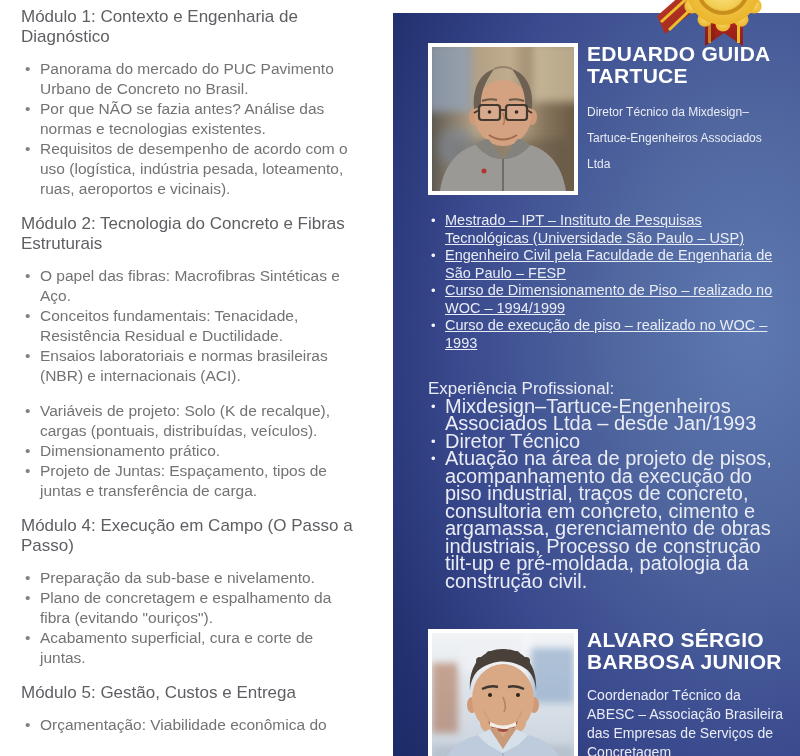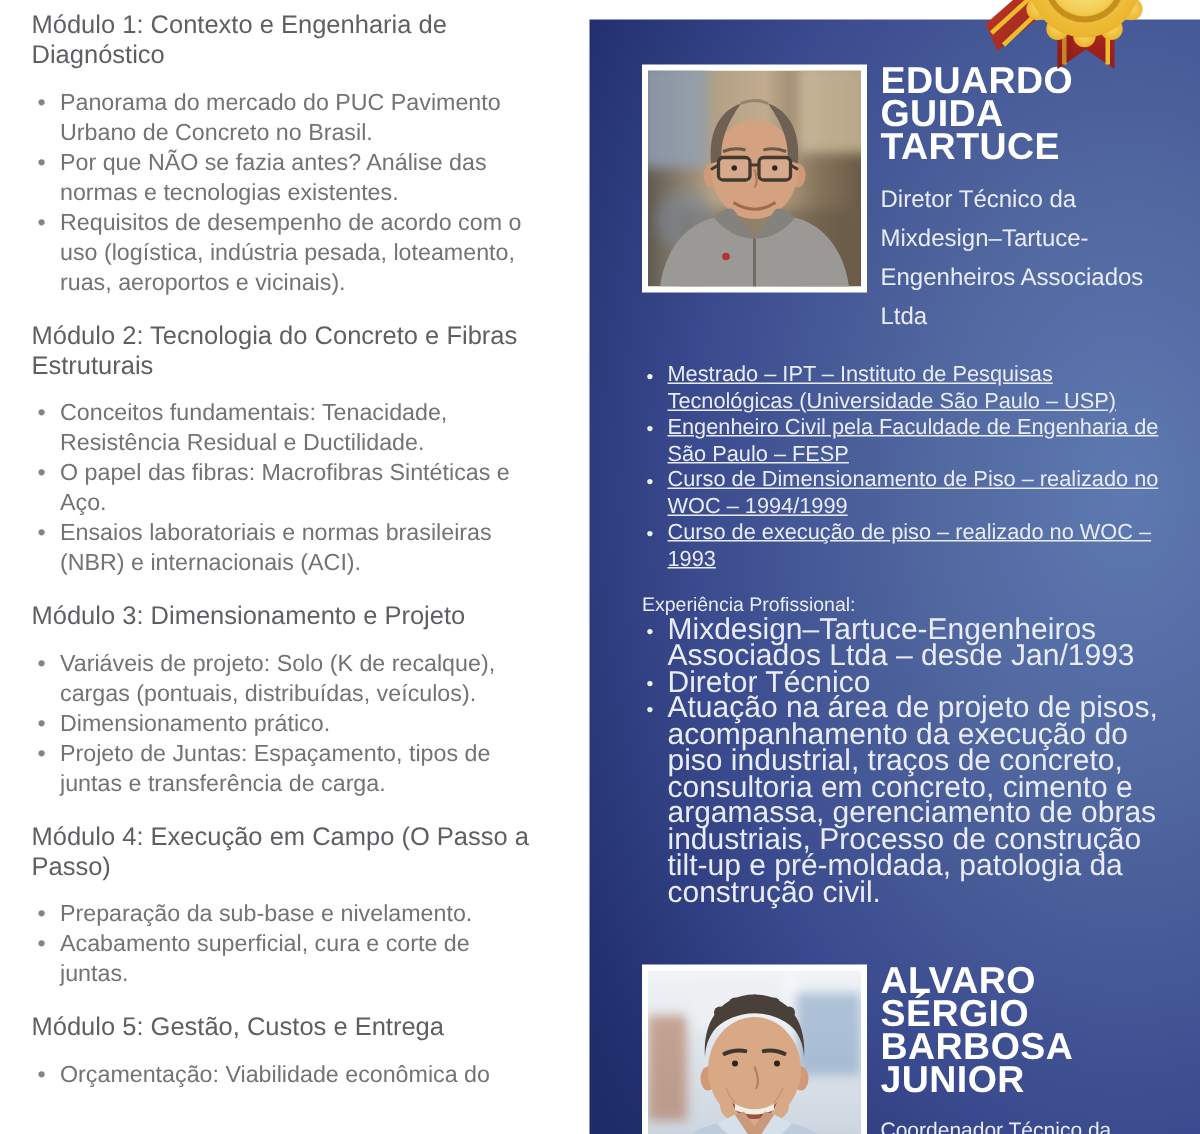--- a/index.html
+++ b/index.html
@@ -26,27 +26,27 @@
   .right-panel{
     position:absolute;left:393px;top:13px;width:407px;height:743px;
     background:radial-gradient(115% 95% at 88% 42%, #5e79b1 0%, #50669f 30%, #3a4a8e 62%, #22306f 88%, #1c2966 100%);
     color:#e9ecf4;box-sizing:border-box;
   }
   .panel-inner{padding:30px 12px 0 35px;}
   .speaker-top{display:flex;align-items:flex-start;}
   .photo-frame{background:#ffffff;padding:4px;box-sizing:border-box;flex:none;width:150px;}
   .photo-frame svg{display:block;width:142px;}
   .speaker-info{margin-left:9px;width:198px;}
-  .speaker-name{font-weight:bold;font-size:25px;line-height:22px;color:#ffffff;letter-spacing:.3px;}
-  .speaker-role-1{margin-top:12px;font-size:16px;line-height:26px;color:#e9ecf4;}
+  .speaker-name{font-weight:bold;font-size:21px;line-height:22px;color:#ffffff;letter-spacing:.3px;}
+  .speaker-role-1{margin-top:12px;font-size:12px;line-height:26px;color:#e9ecf4;}
   .speaker-role-2{margin-top:13px;font-size:14px;line-height:19px;color:#e9ecf4;}
   .cred-list{list-style:none;margin:17px 0 0 0;padding:0;font-size:14.5px;line-height:17.5px;max-width:370px;}
   .cred-list li{position:relative;padding-left:17px;margin:0;text-decoration:underline;}
   .cred-list li::before{content:"•";position:absolute;left:3px;top:0;color:#f2f4fa;font-size:13px;}
-  .exp-label{margin-top:12px;font-size:13px;line-height:17.5px;}
+  .exp-label{margin-top:28px;font-size:17px;line-height:17.5px;}
   .exp-list{list-style:none;margin:0;padding:0;font-size:20px;line-height:17.5px;max-width:370px;}
   .exp-list li{position:relative;padding-left:17px;}
   .exp-list li::before{content:"•";position:absolute;left:3px;top:0;color:#f2f4fa;font-size:13px;}
   .speaker2{margin-top:39px;}
   
   .badge{position:absolute;left:655px;top:-58px;width:130px;height:122px;z-index:5;}
 </style>
 </head>
 <body>
 
@@ -57,39 +57,39 @@
     <ul>
       <li>Panorama do mercado do PUC Pavimento Urbano de Concreto no Brasil.</li>
       <li>Por que NÃO se fazia antes? Análise das normas e tecnologias existentes.</li>
       <li>Requisitos de desempenho de acordo com o uso (logística, indústria pesada, loteamento, ruas, aeroportos e vicinais).</li>
     </ul>
   </div>
 
   <div class="module">
     <p class="module-title">Módulo 2: Tecnologia do Concreto e Fibras Estruturais</p>
     <ul>
+      <li>O papel das fibras: Macrofibras Sintéticas e Aço.</li>
       <li>Conceitos fundamentais: Tenacidade, Resistência Residual e Ductilidade.</li>
-      <li>O papel das fibras: Macrofibras Sintéticas e Aço.</li>
       <li>Ensaios laboratoriais e normas brasileiras (NBR) e internacionais (ACI).</li>
     </ul>
   </div>
 
   <div class="module">
-    <p class="module-title">Módulo 3: Dimensionamento e Projeto</p>
     <ul>
       <li>Variáveis de projeto: Solo (K de recalque), cargas (pontuais, distribuídas, veículos).</li>
       <li>Dimensionamento prático.</li>
       <li>Projeto de Juntas: Espaçamento, tipos de juntas e transferência de carga.</li>
     </ul>
   </div>
 
   <div class="module">
     <p class="module-title">Módulo 4: Execução em Campo (O Passo a Passo)</p>
     <ul>
       <li>Preparação da sub-base e nivelamento.</li>
+      <li>Plano de concretagem e espalhamento da fibra (evitando "ouriços").</li>
       <li>Acabamento superficial, cura e corte de juntas.</li>
     </ul>
   </div>
 
   <div class="module">
     <p class="module-title">Módulo 5: Gestão, Custos e Entrega</p>
     <ul>
       <li>Orçamentação: Viabilidade econômica do</li>
     </ul>
   </div>

